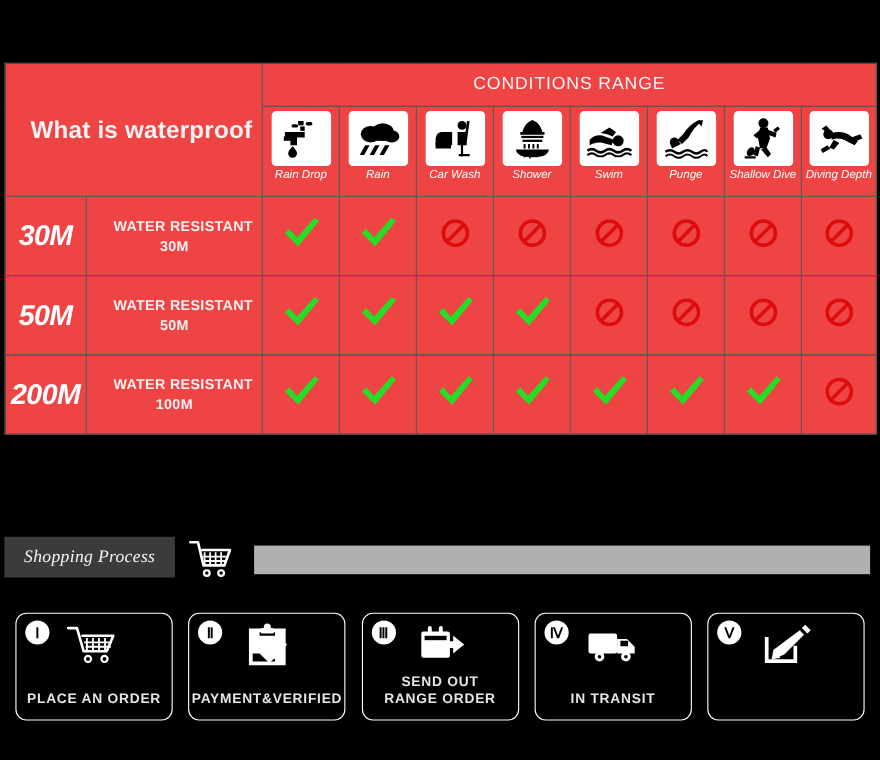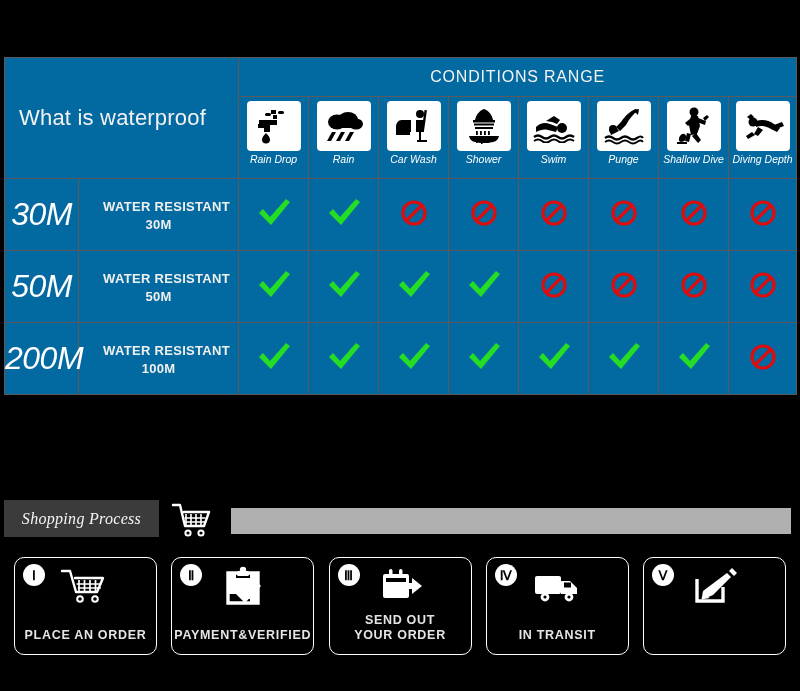--- a/index.html
+++ b/index.html
@@ -21,35 +21,36 @@
     position: absolute;
     left: 4px;
     top: 57px;
     width: 793px;
     border-collapse: collapse;
     table-layout: fixed;
   }
   .wp-table td, .wp-table th {
     border: 1px solid #5a5a5c;
     padding: 0;
-    background: #0369a1;
+    background: #ef4444;
   }
   .hdr-title-cell {
     background: #1b1b1d;
     height: 115px;
     vertical-align: middle;
     text-align: left;
   }
   .hdr-title-cell .ttl {
     font-size: 22px;
-    font-weight: 400;
+    font-weight: 700;
     color: #f2f2f2;
     padding-left: 14px;
     letter-spacing: 0.2px;
     white-space: nowrap;
+    text-align: center;
   }
   .cond-range-cell {
     background: #151517;
     height: 38px;
     text-align: center;
     vertical-align: middle;
   }
   .cond-range-cell .cr {
     font-size: 16px;
     letter-spacing: 0.8px;
@@ -82,23 +83,23 @@
   }
 
   .depth-cell {
     width: 74px;
     height: 71px;
     text-align: center;
     vertical-align: middle;
     background: #060606;
   }
   .depth-cell .dv {
-    font-size: 32px;
+    font-size: 26px;
     font-style: italic;
-    font-weight: 400;
+    font-weight: 700;
     color: #ffffff;
     font-family: "Liberation Sans", sans-serif;
     letter-spacing: -0.5px;
   }
   .desc-cell {
     text-align: center;
     vertical-align: middle;
     background: #060606;
   }
   .desc-cell .dsc {
@@ -129,21 +130,21 @@
     font-size: 14.5px;
     line-height: 21px;
     color: #ffffff;
   }
   .note .kw { color: #e2502a; }
 
   
   .shop-row {
     position: absolute;
     left: 0;
-    top: 500px;
+    top: 488px;
     width: 744px;
     height: 42px;
   }
   .shop-tag {
     position: absolute;
     left: 4px;
     top: 0px;
     width: 155px;
     height: 37px;
     background: #3b3b3b;
@@ -592,21 +593,21 @@
         <rect x="12" y="2" width="3.5" height="8" rx="1.7"></rect>
         <rect x="22" y="2" width="3.5" height="8" rx="1.7"></rect>
         <rect x="6" y="7" width="26" height="24" rx="2"></rect>
         <rect x="9" y="11" width="20" height="4" fill="#000"></rect>
         <path d="M24 16 h11 v-5 l10 8 -10 8 v-5 h-11 z"></path>
       </g>
     </svg>
       </div>
      <div class="step-label">
         <div>SEND OUT</div>
-        <div>YOUR ORDER</div>
+        <div>RANGE ORDER</div>
       </div>
     </div>
     <div class="step">
       <div class="step-num">Ⅳ</div>
      <div class="step-icon">
         <svg width="52" height="38" viewBox="0 0 52 38">
       <g fill="#fff">
         <rect x="4" y="8" width="26" height="18" rx="2"></rect>
         <path d="M30 13 h9 l7 7 v6 h-16 z"></path>
         <rect x="33" y="14.5" width="7" height="5" fill="#000"></rect>

